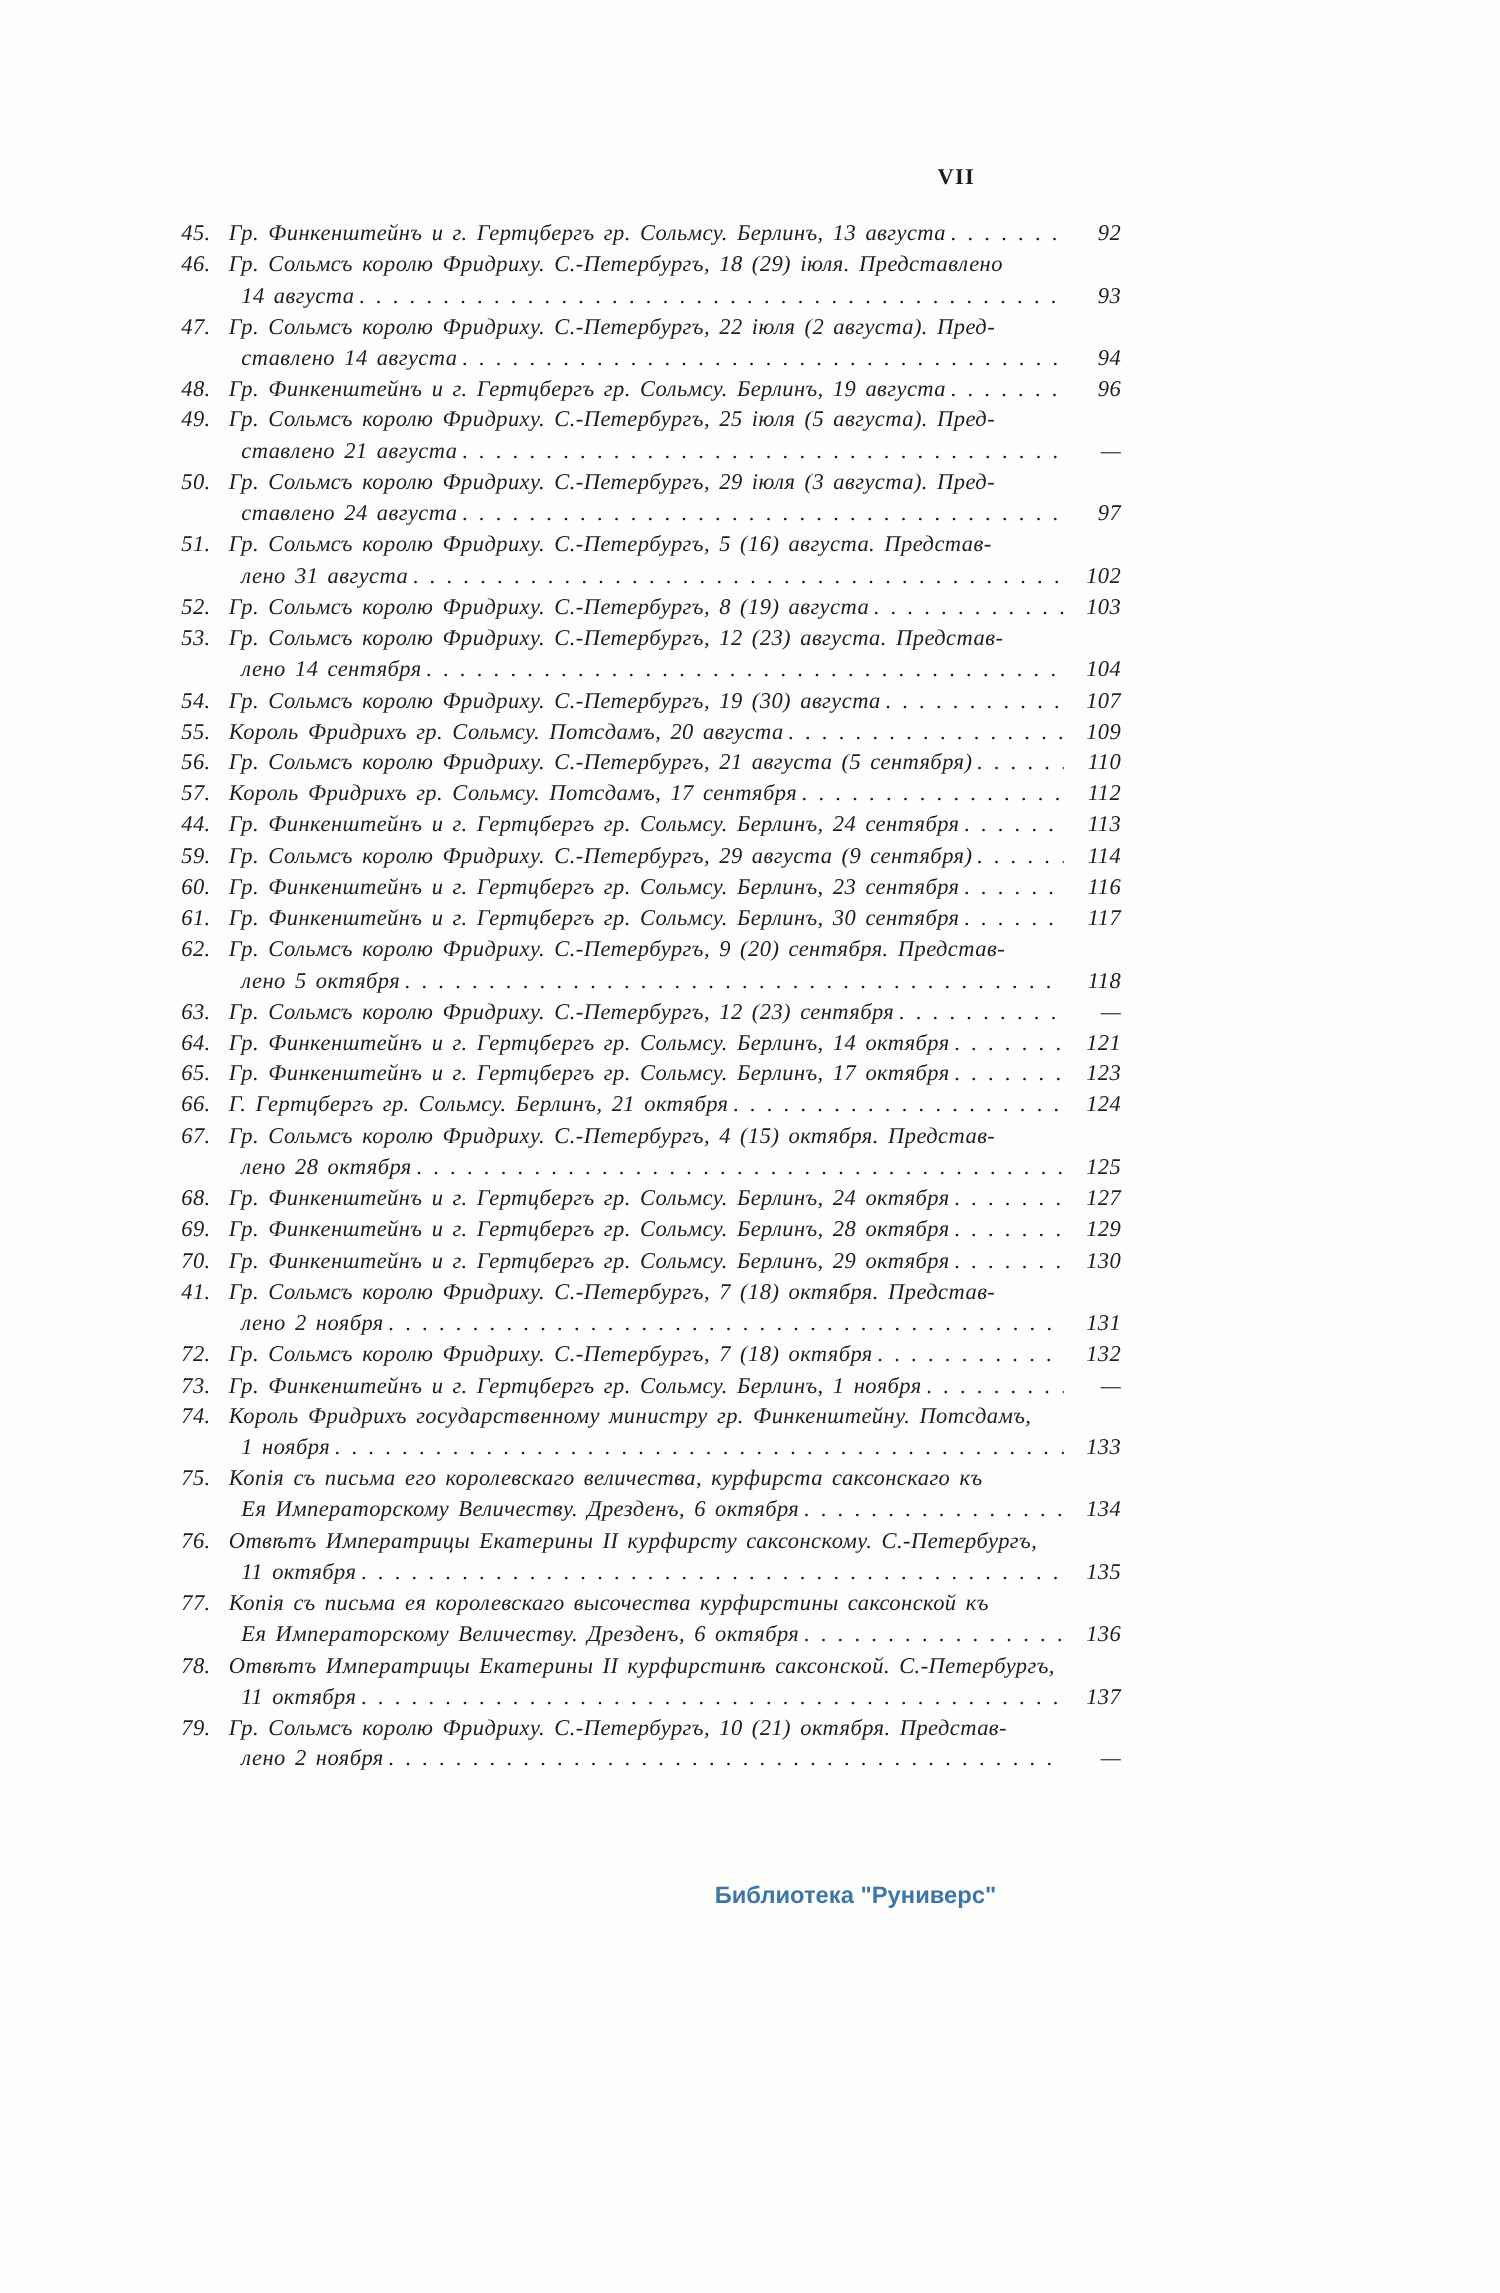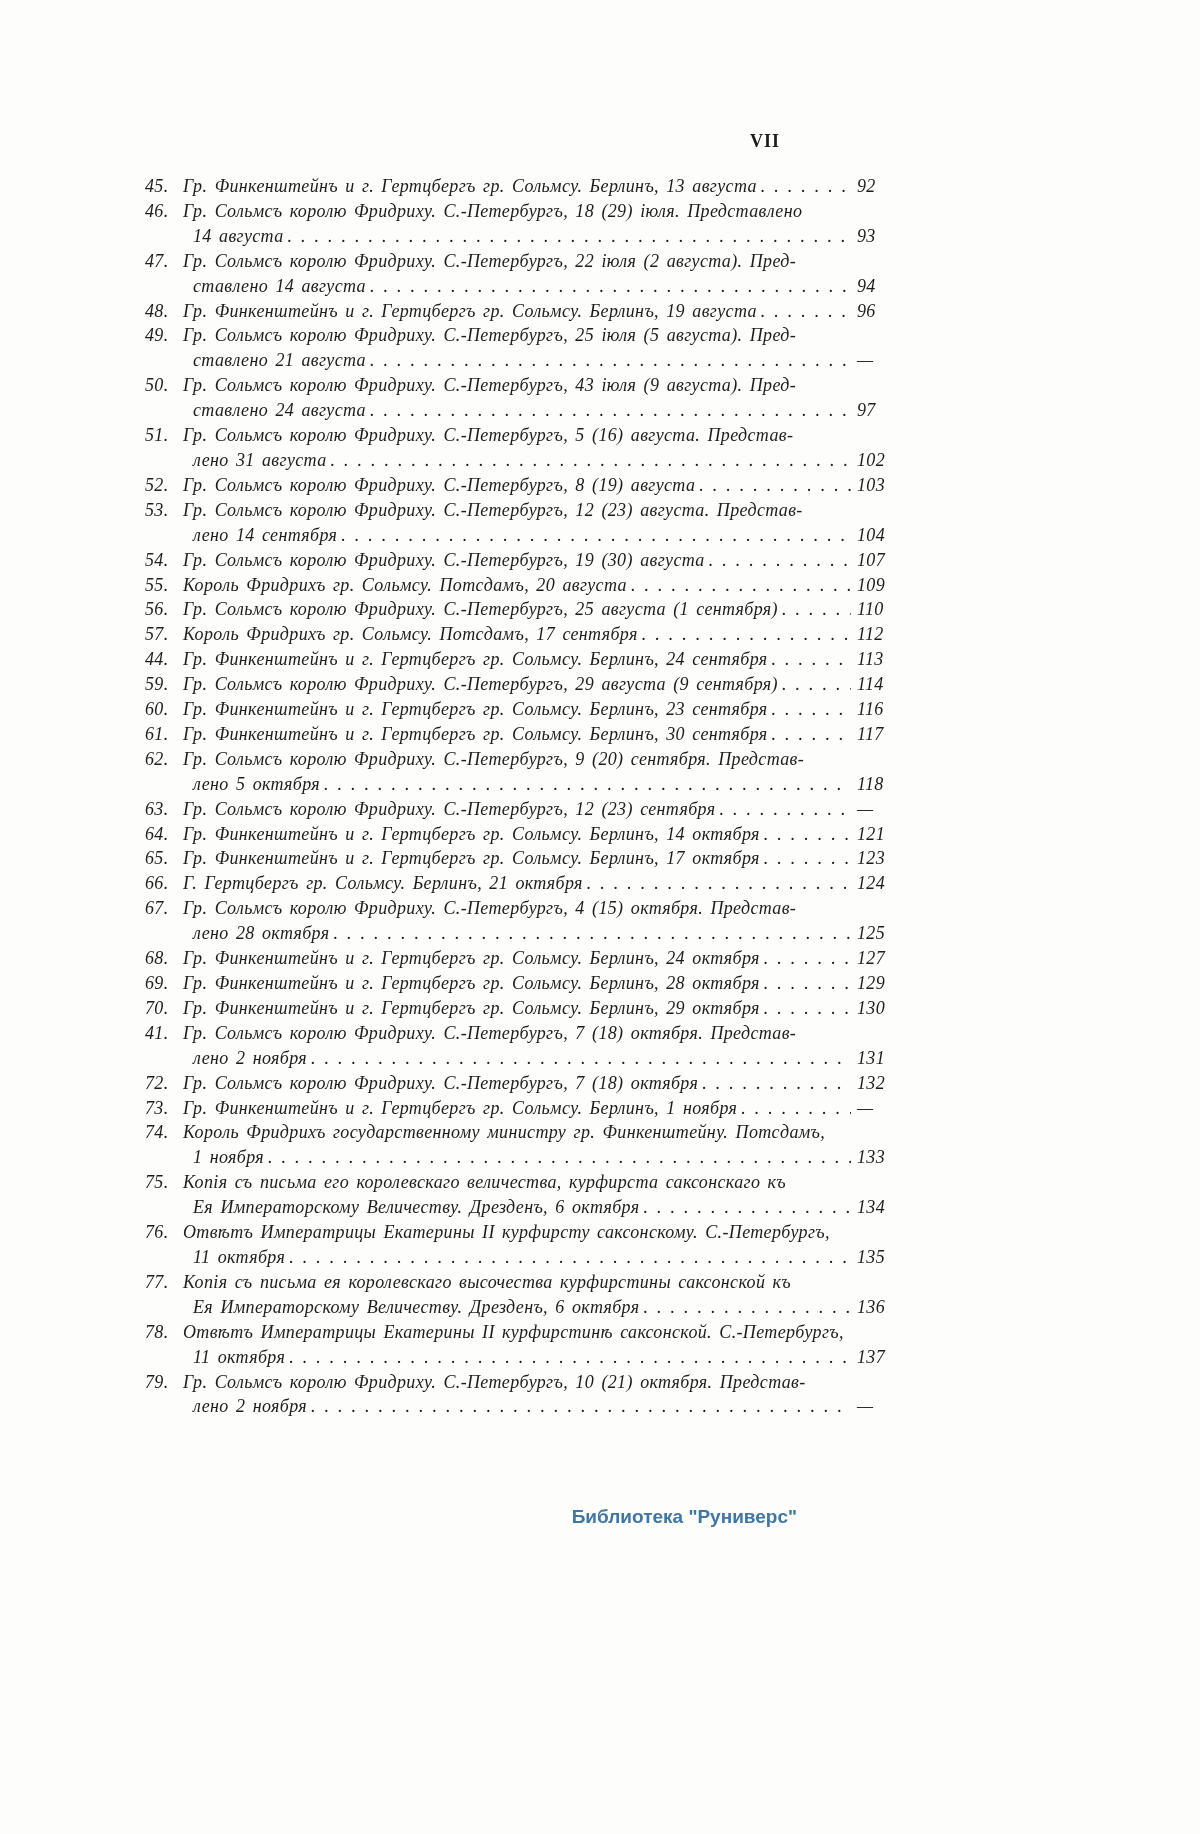--- a/index.html
+++ b/index.html
@@ -57,20 +57,21 @@
     margin: 0 6px 0 4px;
     min-width: 10px;
   }
   .leader::after {
     content: ". . . . . . . . . . . . . . . . . . . . . . . . . . . . . . . . . . . . . . . . . . . . . . . . . . . . . . . . . . . . . . . . . . . . . .";
     letter-spacing: 1px;
   }
   .pg {
     flex: none;
     width: 40px;
+    text-align: right;
   }
   .footer {
     position: absolute;
     top: 1506px;
     right: 295px;
     font-family: "Liberation Sans", sans-serif;
     font-size: 19px;
     font-weight: bold;
     color: #3f76a8;
   }
@@ -126,21 +127,21 @@
         </div>
         <div class="line cont">
           <span class="text">ставлено 21 августа</span>
           <span class="leader"></span>
           <span class="pg">—</span>
         </div>
       </div>
       <div class="entry">
         <div class="line">
           <span class="num">50.</span>
-          <span class="text">Гр. Сольмсъ королю Фридриху. С.-Петербургъ, 43 іюля (9 августа). Пред-</span>
+          <span class="text">Гр. Сольмсъ королю Фридриху. С.-Петербургъ, 29 іюля (3 августа). Пред-</span>
         </div>
         <div class="line cont">
           <span class="text">ставлено 24 августа</span>
           <span class="leader"></span>
           <span class="pg">97</span>
         </div>
       </div>
       <div class="entry">
         <div class="line">
           <span class="num">51.</span>
@@ -183,21 +184,21 @@
         <div class="line">
           <span class="num">55.</span>
           <span class="text">Король Фридрихъ гр. Сольмсу. Потсдамъ, 20 августа</span>
           <span class="leader"></span>
           <span class="pg">109</span>
         </div>
       </div>
       <div class="entry">
         <div class="line">
           <span class="num">56.</span>
-          <span class="text">Гр. Сольмсъ королю Фридриху. С.-Петербургъ, 25 августа (1 сентября)</span>
+          <span class="text">Гр. Сольмсъ королю Фридриху. С.-Петербургъ, 21 августа (5 сентября)</span>
           <span class="leader"></span>
           <span class="pg">110</span>
         </div>
       </div>
       <div class="entry">
         <div class="line">
           <span class="num">57.</span>
           <span class="text">Король Фридрихъ гр. Сольмсу. Потсдамъ, 17 сентября</span>
           <span class="leader"></span>
           <span class="pg">112</span>

